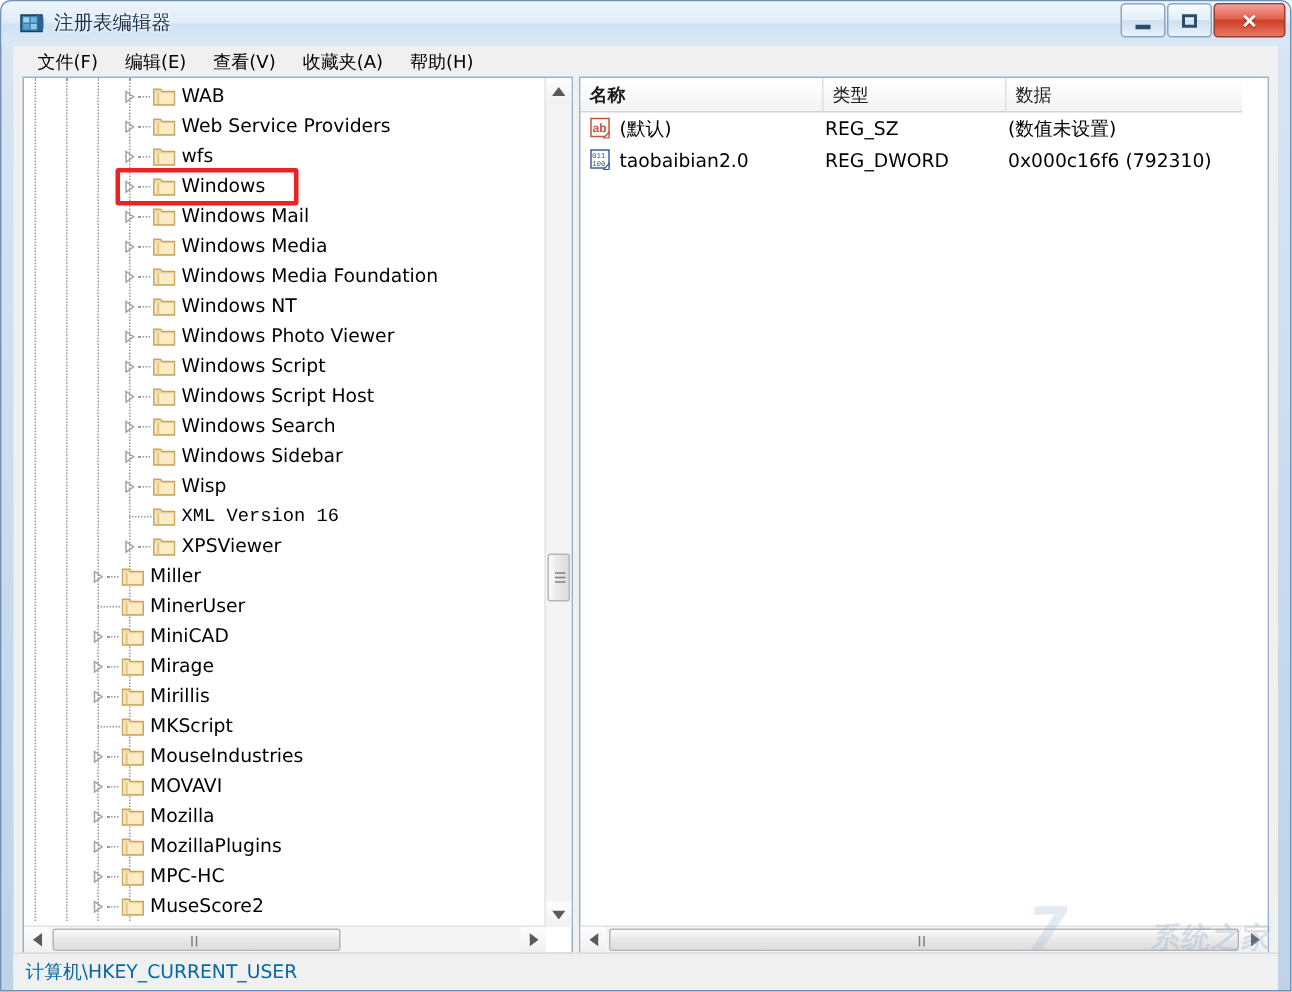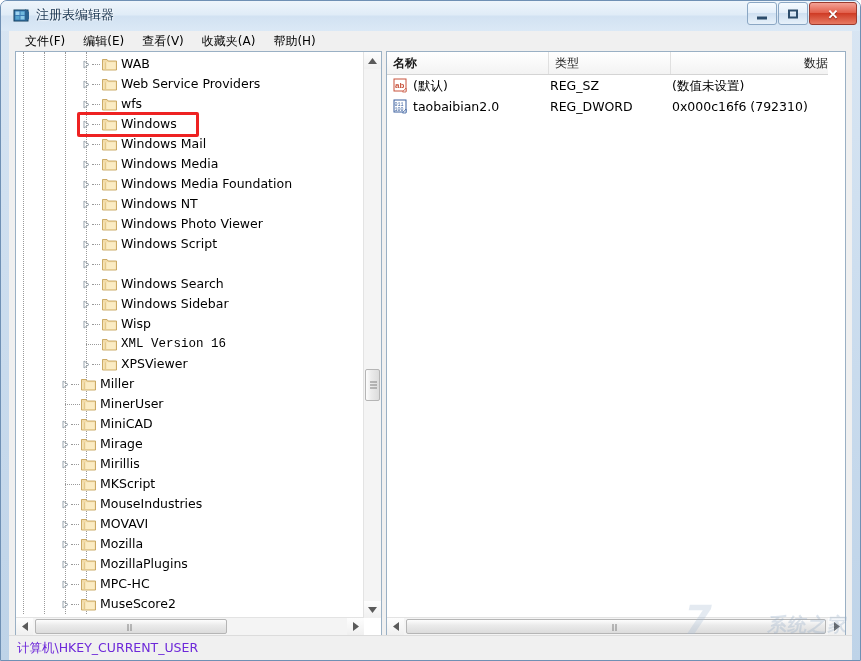--- a/index.html
+++ b/index.html
@@ -208,21 +208,21 @@
   .lv-cell{position:absolute;top:0;}
   .vicon{position:absolute;left:6px;top:3px;width:15px;height:15px;}
 
   
   .statusbar{
     position:absolute;left:0;right:0;bottom:0;height:24px;
     background:#f0f0f0;border-top:1px solid #dcdcdc;
   }
   .status-text{
     position:absolute;left:8px;top:4px;
-    font-size:12.5px;color:#6d28d9;
+    font-size:12.5px;color:#0369a1;
     font-family:"DejaVu Sans","Liberation Sans",sans-serif;
     white-space:nowrap;
   }
 
   
   .watermark{
     position:absolute;right:2px;bottom:18px;
     width:170px;height:56px;
     opacity:.30;pointer-events:none;
     overflow:hidden;
@@ -449,20 +449,21 @@
                     <path d="M2 1 L7 4.5 L2 8 Z" fill="none" stroke="#9aa5ae" stroke-width="1"></path>
                   </svg>
                 </span>
                 <span class="dashline" style="left: 76px;"></span>
                 <span class="folder" style="left: 86px;"><svg width="15" height="14" viewBox="0 0 15 14">
                     <path d="M0.5 2.5 L5 2.5 L6.2 4 L14.5 4 L14.5 13 L0.5 13 Z" fill="#f0d69a" stroke="#c9a council"></path>
                     <path d="M0.5 2.5 L5 2.5 L6.2 4 L14.5 4 L14.5 13 L0.5 13 Z" fill="#f2dba8" stroke="#c6a45c" stroke-width="0.9"></path>
                     <path d="M1.5 5.2 L13.6 5.2 L13.6 12.2 L1.5 12.2 Z" fill="#fbecc4"></path>
                     <path d="M2.6 5.2 L4.2 5.2 L4.2 12.2 L2.6 12.2 Z" fill="#e6c98a"></path>
                   </svg></span>
+                <span class="tlabel" style="left: 105px;">Windows Script Host</span>
               </div>
               <div class="trow">
                 <span class="twist" style="left: 66px;">
                   <svg width="9" height="9" viewBox="0 0 9 9">
                     <path d="M2 1 L7 4.5 L2 8 Z" fill="none" stroke="#9aa5ae" stroke-width="1"></path>
                   </svg>
                 </span>
                 <span class="dashline" style="left: 76px;"></span>
                 <span class="folder" style="left: 86px;"><svg width="15" height="14" viewBox="0 0 15 14">
                     <path d="M0.5 2.5 L5 2.5 L6.2 4 L14.5 4 L14.5 13 L0.5 13 Z" fill="#f0d69a" stroke="#c9a council"></path>
@@ -736,21 +737,21 @@
             </svg>
           </div>
         </div>
       </div>
 
       <div class="pane pane-right">
 
         <div class="lv-head">
           <div class="lv-col" style="left:0;width:162px;font-weight:bold;">名称</div>
           <div class="lv-col" style="left:162px;width:122px;">类型</div>
-          <div class="lv-col" style="left:284px;right:0;border-right:none;text-align:right;">数据</div>
+          <div class="lv-col" style="left:284px;right:0;border-right:none;">数据</div>
         </div>
 
         <div class="lv-body">
 
           <div class="lv-row">
             <span class="vicon">
               <svg width="15" height="15" viewBox="0 0 15 15">
                 <rect x="1" y="1" width="12" height="12" fill="#ffffff" stroke="#c8533c" stroke-width="1"></rect>
                 <text x="2" y="10" font-family="Liberation Sans, sans-serif" font-size="8" font-weight="bold" fill="#c8533c">ab</text>
                 <path d="M13 10 L13 14 L9.5 14 Z" fill="#ffffff" stroke="#c8533c" stroke-width="0.8"></path>

